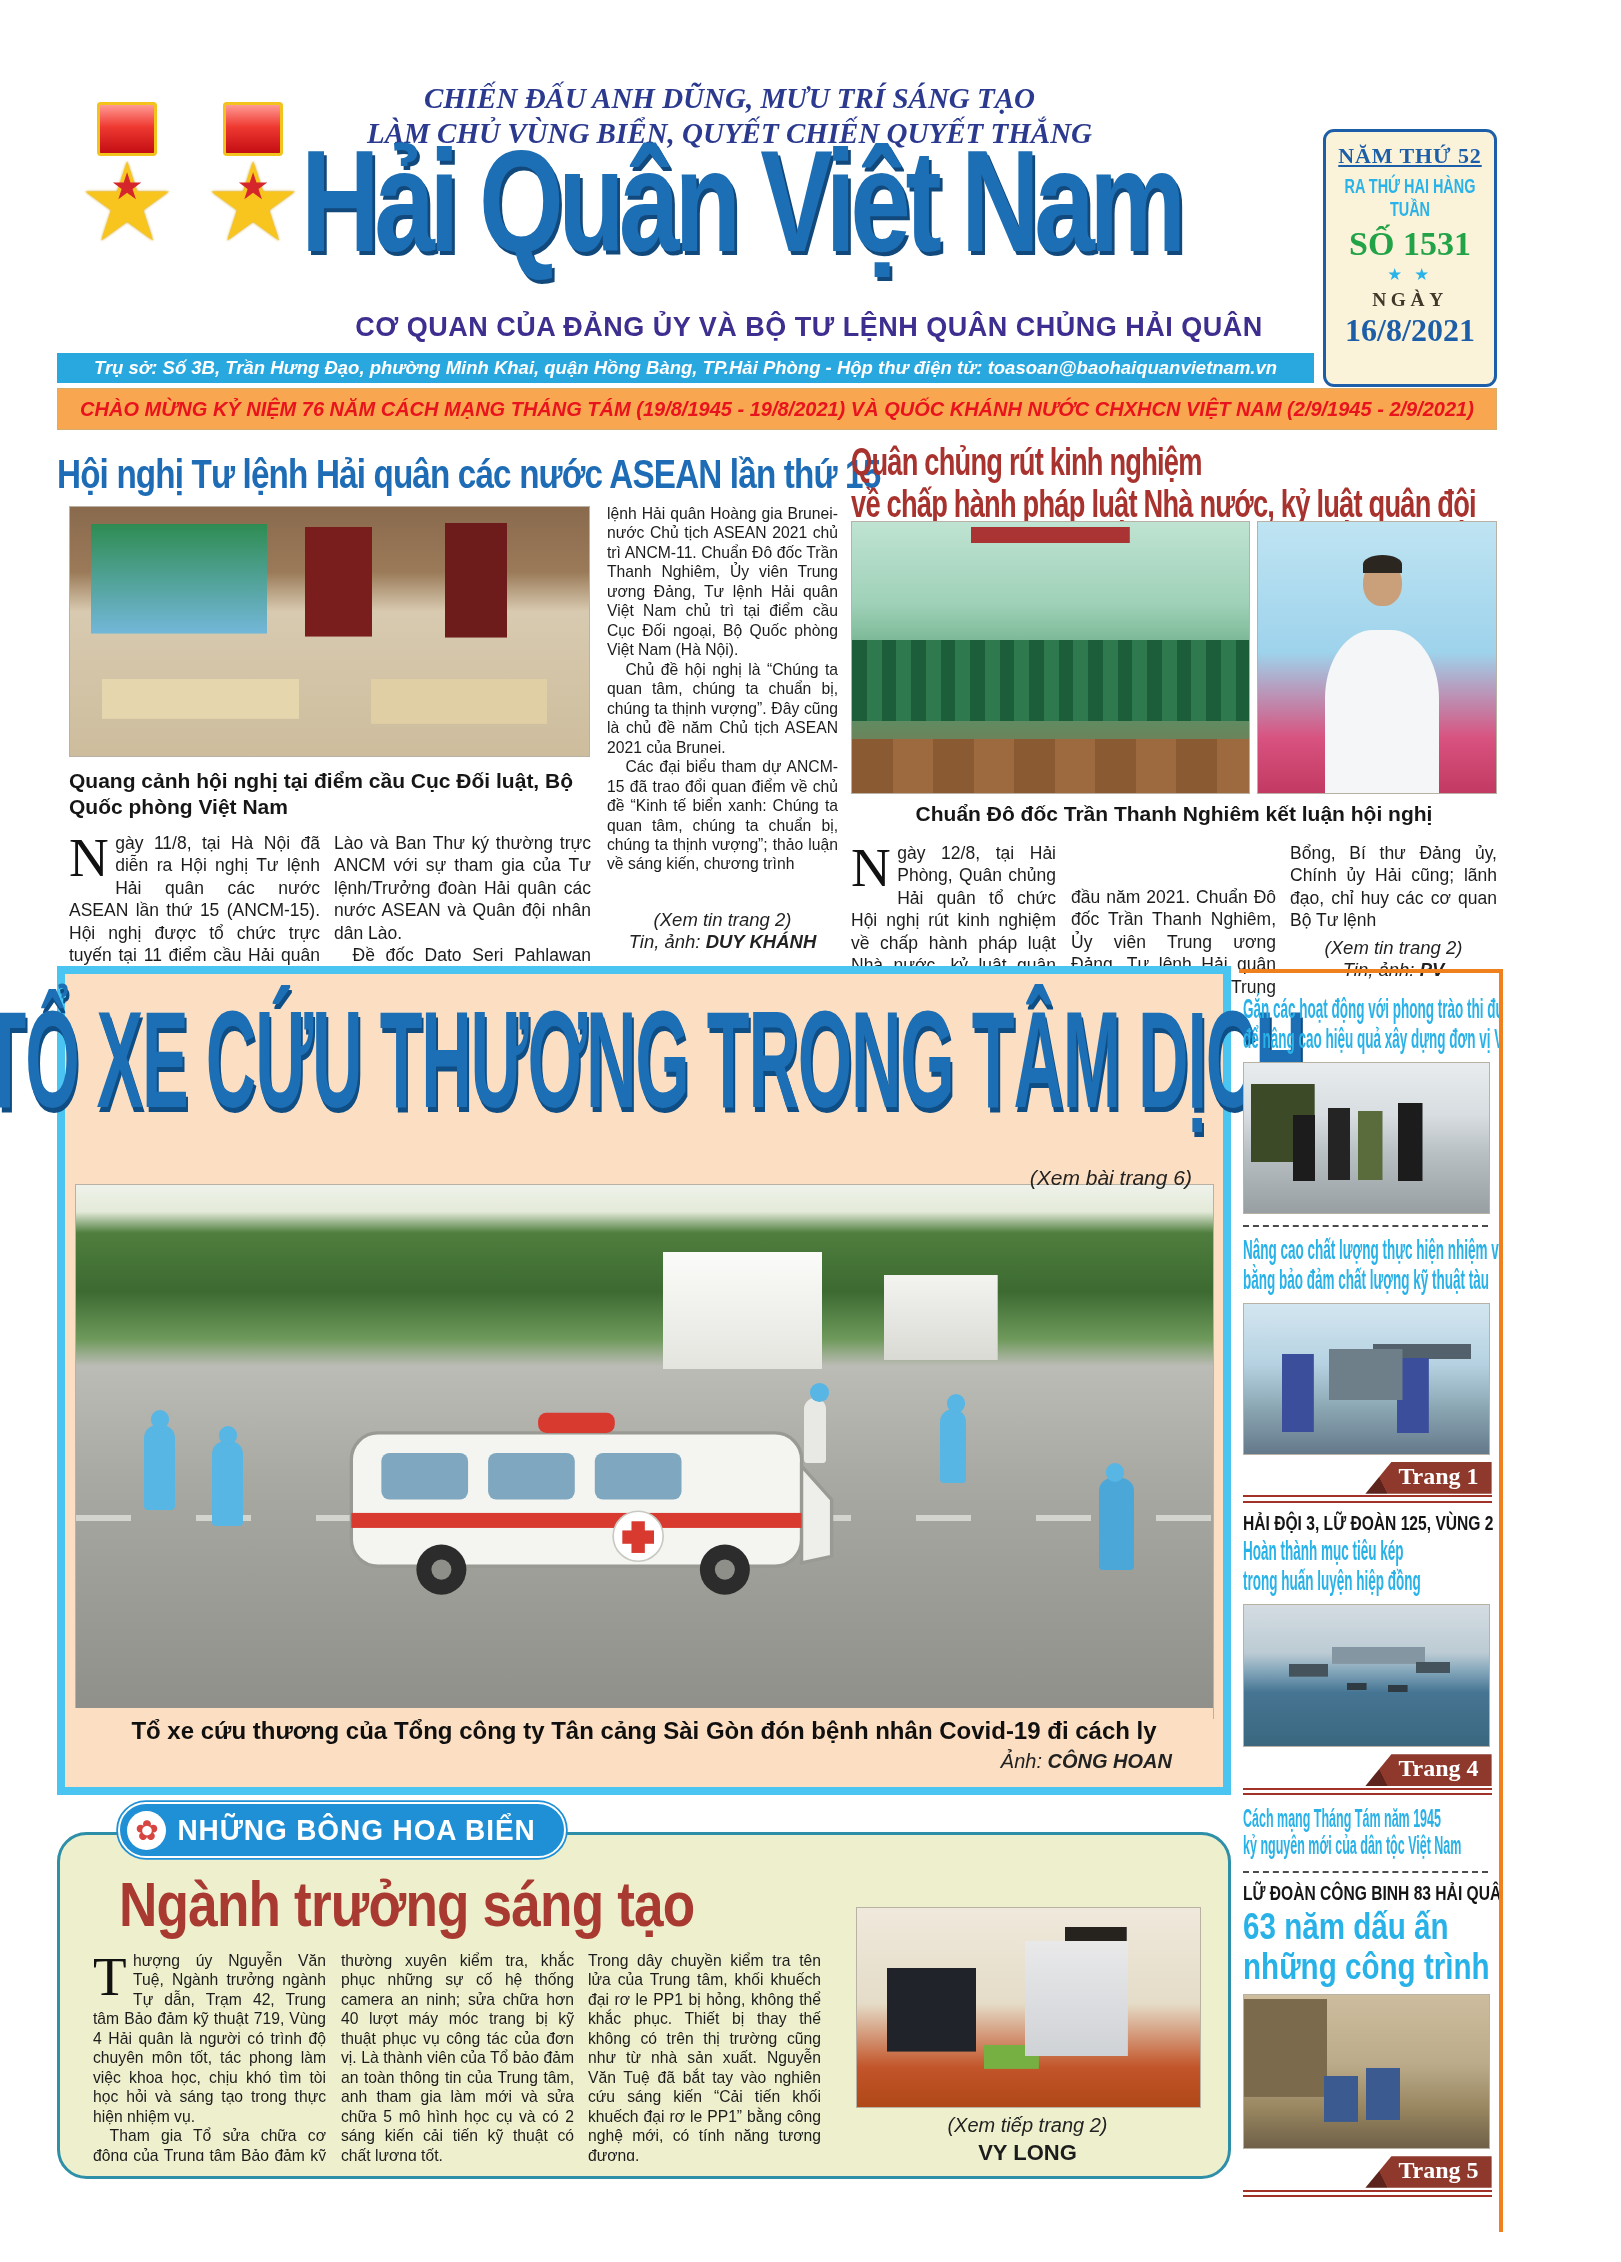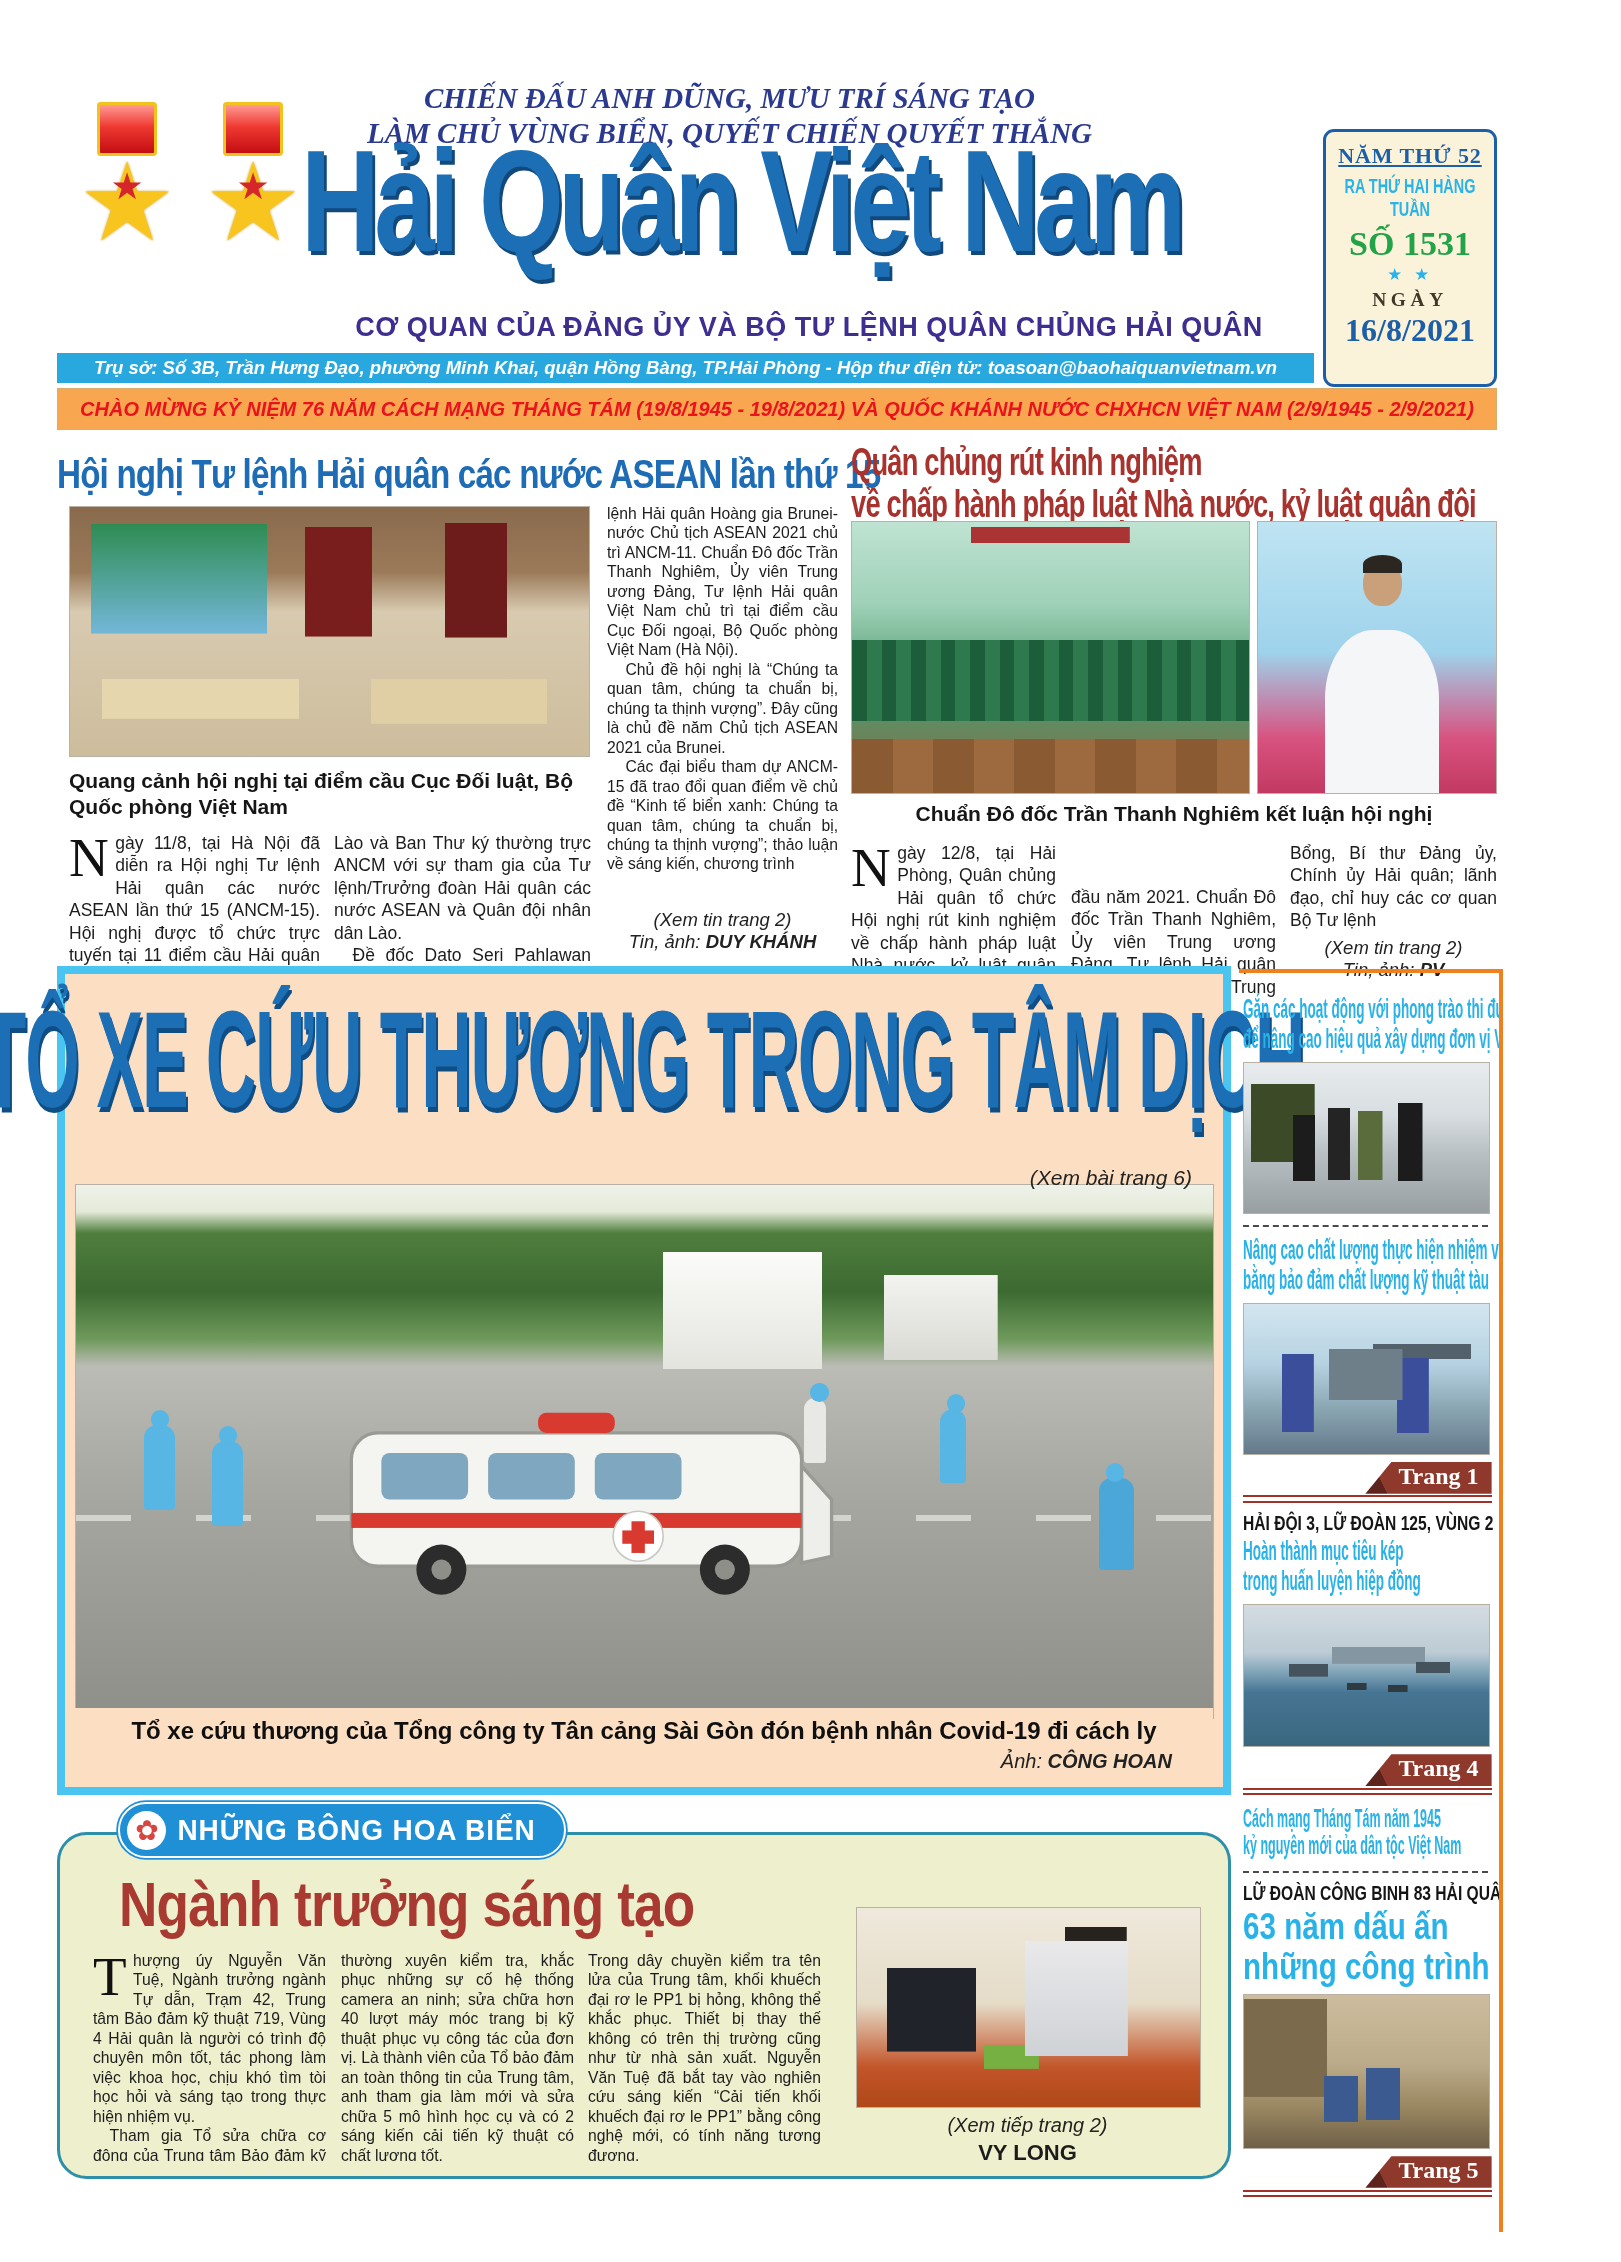--- a/index.html
+++ b/index.html
@@ -262,21 +262,21 @@
   </div>
   <div class="abs caption" id="law-caption">Chuẩn Đô đốc Trần Thanh Nghiêm kết luận hội nghị</div>
 
   <div class="abs bodycol" id="law-col1">
     <p class="first"><span class="dc">N</span><span>gày 12/8, tại Hải Phòng, Quân chủng Hải quân tổ chức Hội nghị rút kinh nghiệm về chấp hành pháp luật Nhà nước, kỷ luật quân đội 7 tháng</span></p>
   </div>
   <div class="abs bodycol" id="law-col2">
     <p class="first">đầu năm 2021. Chuẩn Đô đốc Trần Thanh Nghiêm, Ủy viên Trung ương Đảng, Tư lệnh Hải quân chủ trì. Cùng dự có Trung tướng Nguyễn Văn</p>
   </div>
   <div class="abs bodycol" id="law-col3">
-    <p class="first">Bổng, Bí thư Đảng ủy, Chính ủy Hải quân; lãnh đạo, chỉ huy các cơ quan Bộ Tư lệnh</p>
+    <p class="first">Bổng, Bí thư Đảng ủy, Chính ủy Hải cũng; lãnh đạo, chỉ huy các cơ quan Bộ Tư lệnh</p>
     <div class="see">(Xem tin trang 2)</div>
     <div class="credit"><span>Tin, ảnh:</span> <b>PV</b></div>
   </div>
 
   <div class="abs" id="feature">
     <div id="f-headline">TỔ XE CỨU THƯƠNG TRONG TÂM DỊCH</div>
     <div id="f-see">(Xem bài trang 6)</div>
     <div id="f-photo">
       <div class="roadline"></div>
       <svg id="van" viewBox="0 0 300 140">

